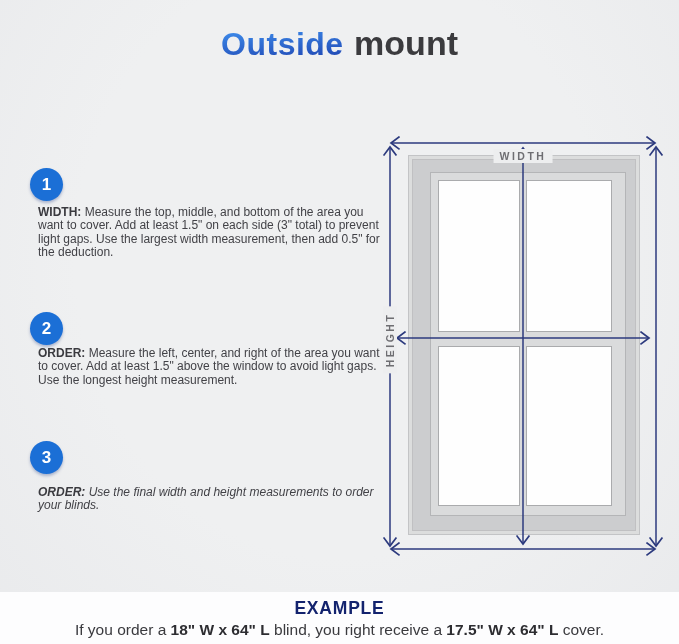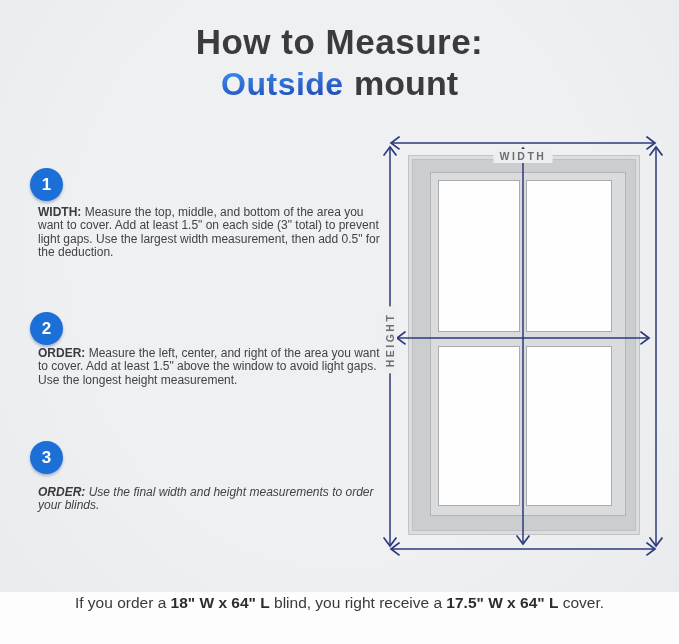--- a/index.html
+++ b/index.html
@@ -73,21 +73,20 @@
   .example-heading { margin-top: 6px; font-size: 17.5px; font-weight: 700; color: #13236e; letter-spacing: 0.8px; }
   .example-line { margin-top: 2px; font-size: 15.5px; color: #3a3a3e; }
   .example-line b { font-weight: 700; color: #2d2d31; }
 </style>
 </head>
 <body>
 
 <div class="canvas">
 
   <div class="title-block">
-    <div class="title-line1">How to Measure:</div>
     <div class="title-line2">
       <span class="title-accent">Outside</span>
       <span class="title-rest">mount</span>
     </div>
   </div>
 
   <div class="step-badge" id="badge1">1</div>
   <p class="step-text" id="text1"><b>WIDTH:</b> <span>Measure the top, middle, and bottom of the area you want to cover. Add at least 1.5" on each side (3" total) to prevent light gaps. Use the largest width measurement, then add 0.5" for the deduction.</span></p>
 
   <div class="step-badge" id="badge2">2</div>
@@ -115,16 +114,17 @@
     <line x1="12" y1="17" x2="12" y2="416" marker-start="url(#arr)" marker-end="url(#arr)"></line>
     <line x1="278" y1="17" x2="278" y2="416" marker-start="url(#arr)" marker-end="url(#arr)"></line>
     <line x1="145" y1="18" x2="145" y2="414" marker-start="url(#arr)" marker-end="url(#arr)"></line>
     <line x1="19" y1="208" x2="271" y2="208" marker-start="url(#arr)" marker-end="url(#arr)"></line>
   </svg>
 
   <div class="measure-label label-width">WIDTH</div>
   <div class="measure-label label-height">HEIGHT</div>
 
   <div class="example-strip">
+    <div class="example-heading">EXAMPLE</div>
     <div class="example-line"><span>If you order a </span><b>18" W x 64" L</b><span> blind, you right receive a </span><b>17.5" W x 64" L</b><span> cover.</span></div>
   </div>
 
 </div>
 
 </body></html>

